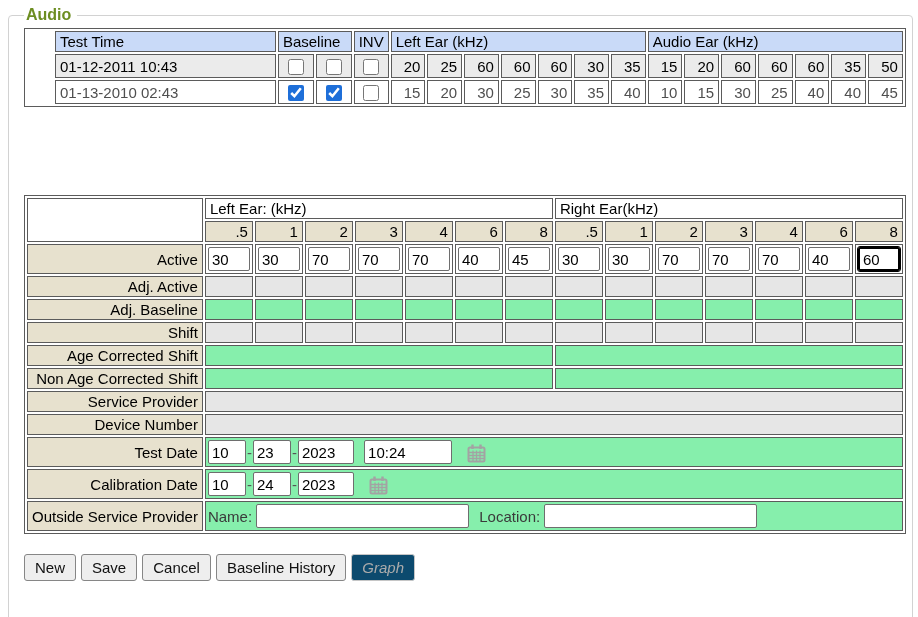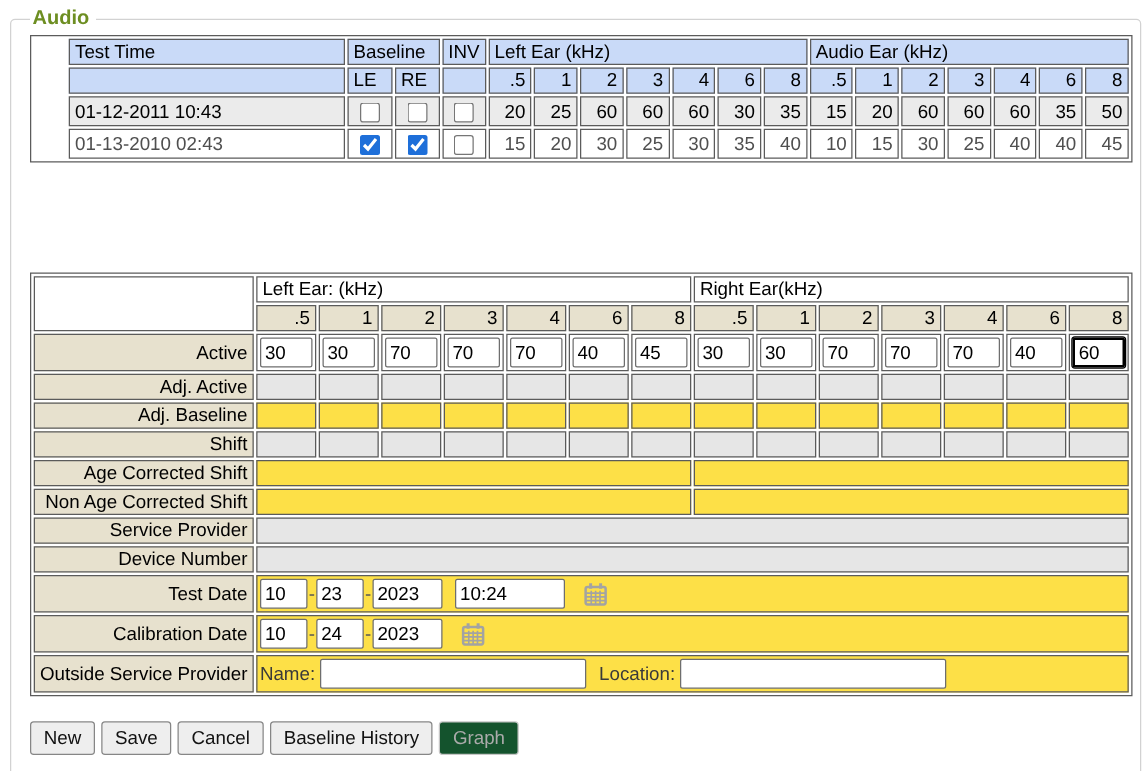--- a/index.html
+++ b/index.html
@@ -21,37 +21,37 @@
   input[type=checkbox]{width:16px;height:16px;accent-color:#1e6fd9;margin:1px 0 0 0;vertical-align:middle;}
 
   
   .t2{margin-top:88px;}
   .t2 td{height:20px;background:#fff;}
   .t2 td.corner{background:#fff;}
   .t2 td.earhdr{background:#fff;}
   .t2 td.freq{background:#e7e1ce;text-align:right;}
   .t2 td.lbl{background:#e7e1ce;text-align:right;color:#000;}
   .t2 td.gcell{background:#e6e6e6;}
-  .t2 td.wcell{background:#fde047;}
+  .t2 td.wcell{background:#86efac;}
   .t2 tr.r-active td{height:30px;}
   .t2 tr.r-date td{height:30px;margin-left:10px;}
   .t2 td.icell{padding:2px 2px;}
 
   .ti{border:1px solid #6e6e6e;border-radius:2px;height:24px;box-sizing:border-box;font-family:"Liberation Sans",sans-serif;font-size:15px;padding:1px 3px;color:#000;background:#fff;}
   .num-in{width:42px;}
   .focused{border:2px solid #000;outline:1px solid #000;}
   .d2{width:38px;} .d4{width:56px;} .dtime{width:88px;} .din{width:213px;}
   .dash{color:#555;margin:0 1px;}
   .flab{color:#3a3a3a;margin-right:4px;}
   .loclab{margin-left:6px;}
   .cal{vertical-align:middle;margin-left:10px;cursor:pointer;}
 
   .btnrow{margin-top:20px;display:flex;gap:5px;align-items:flex-end;}
   .btn{font-family:"Liberation Sans",sans-serif;font-size:15px;color:#111;background:#eeeeee;border:1px solid #868686;border-radius:3px;padding:3px 10px;height:27px;box-sizing:border-box;}
-  .btn:disabled{color:#ababab;border-color:#c6c6c6;background:#14532d;}
+  .btn:disabled{color:#ababab;border-color:#c6c6c6;background:#0c4a6e;font-style:italic;}
 </style>
 </head>
 <body>
 
 <fieldset class="audio">
   <legend class="audio-legend">Audio</legend>
 
   <table class="grid t1">
     <colgroup>
       <col style="width:224px">
@@ -73,40 +73,20 @@
         <col style="width:35px">
         <col style="width:35px">
     </colgroup>
     <tbody>
         <tr>
       <th>Test Time</th>
       <th colspan="2">Baseline</th>
       <th>INV</th>
       <th colspan="7">Left Ear (kHz)</th>
       <th colspan="7">Audio Ear (kHz)</th>
-    </tr>
-    <tr>
-      <th></th>
-      <th>LE</th>
-      <th>RE</th>
-      <th></th>
-      <th class="num">.5</th>
-      <th class="num">1</th>
-      <th class="num">2</th>
-      <th class="num">3</th>
-      <th class="num">4</th>
-      <th class="num">6</th>
-      <th class="num">8</th>
-      <th class="num">.5</th>
-      <th class="num">1</th>
-      <th class="num">2</th>
-      <th class="num">3</th>
-      <th class="num">4</th>
-      <th class="num">6</th>
-      <th class="num">8</th>
     </tr>
     <tr class="row0">
       <td>01-12-2011 10:43</td>
       <td class="ck"><input type="checkbox" style=""></td>
       <td class="ck"><input type="checkbox" style=""></td>
       <td class="ck"><input type="checkbox" style=""></td>
       <td class="num">20</td>
       <td class="num">25</td>
       <td class="num">60</td>
       <td class="num">60</td>

